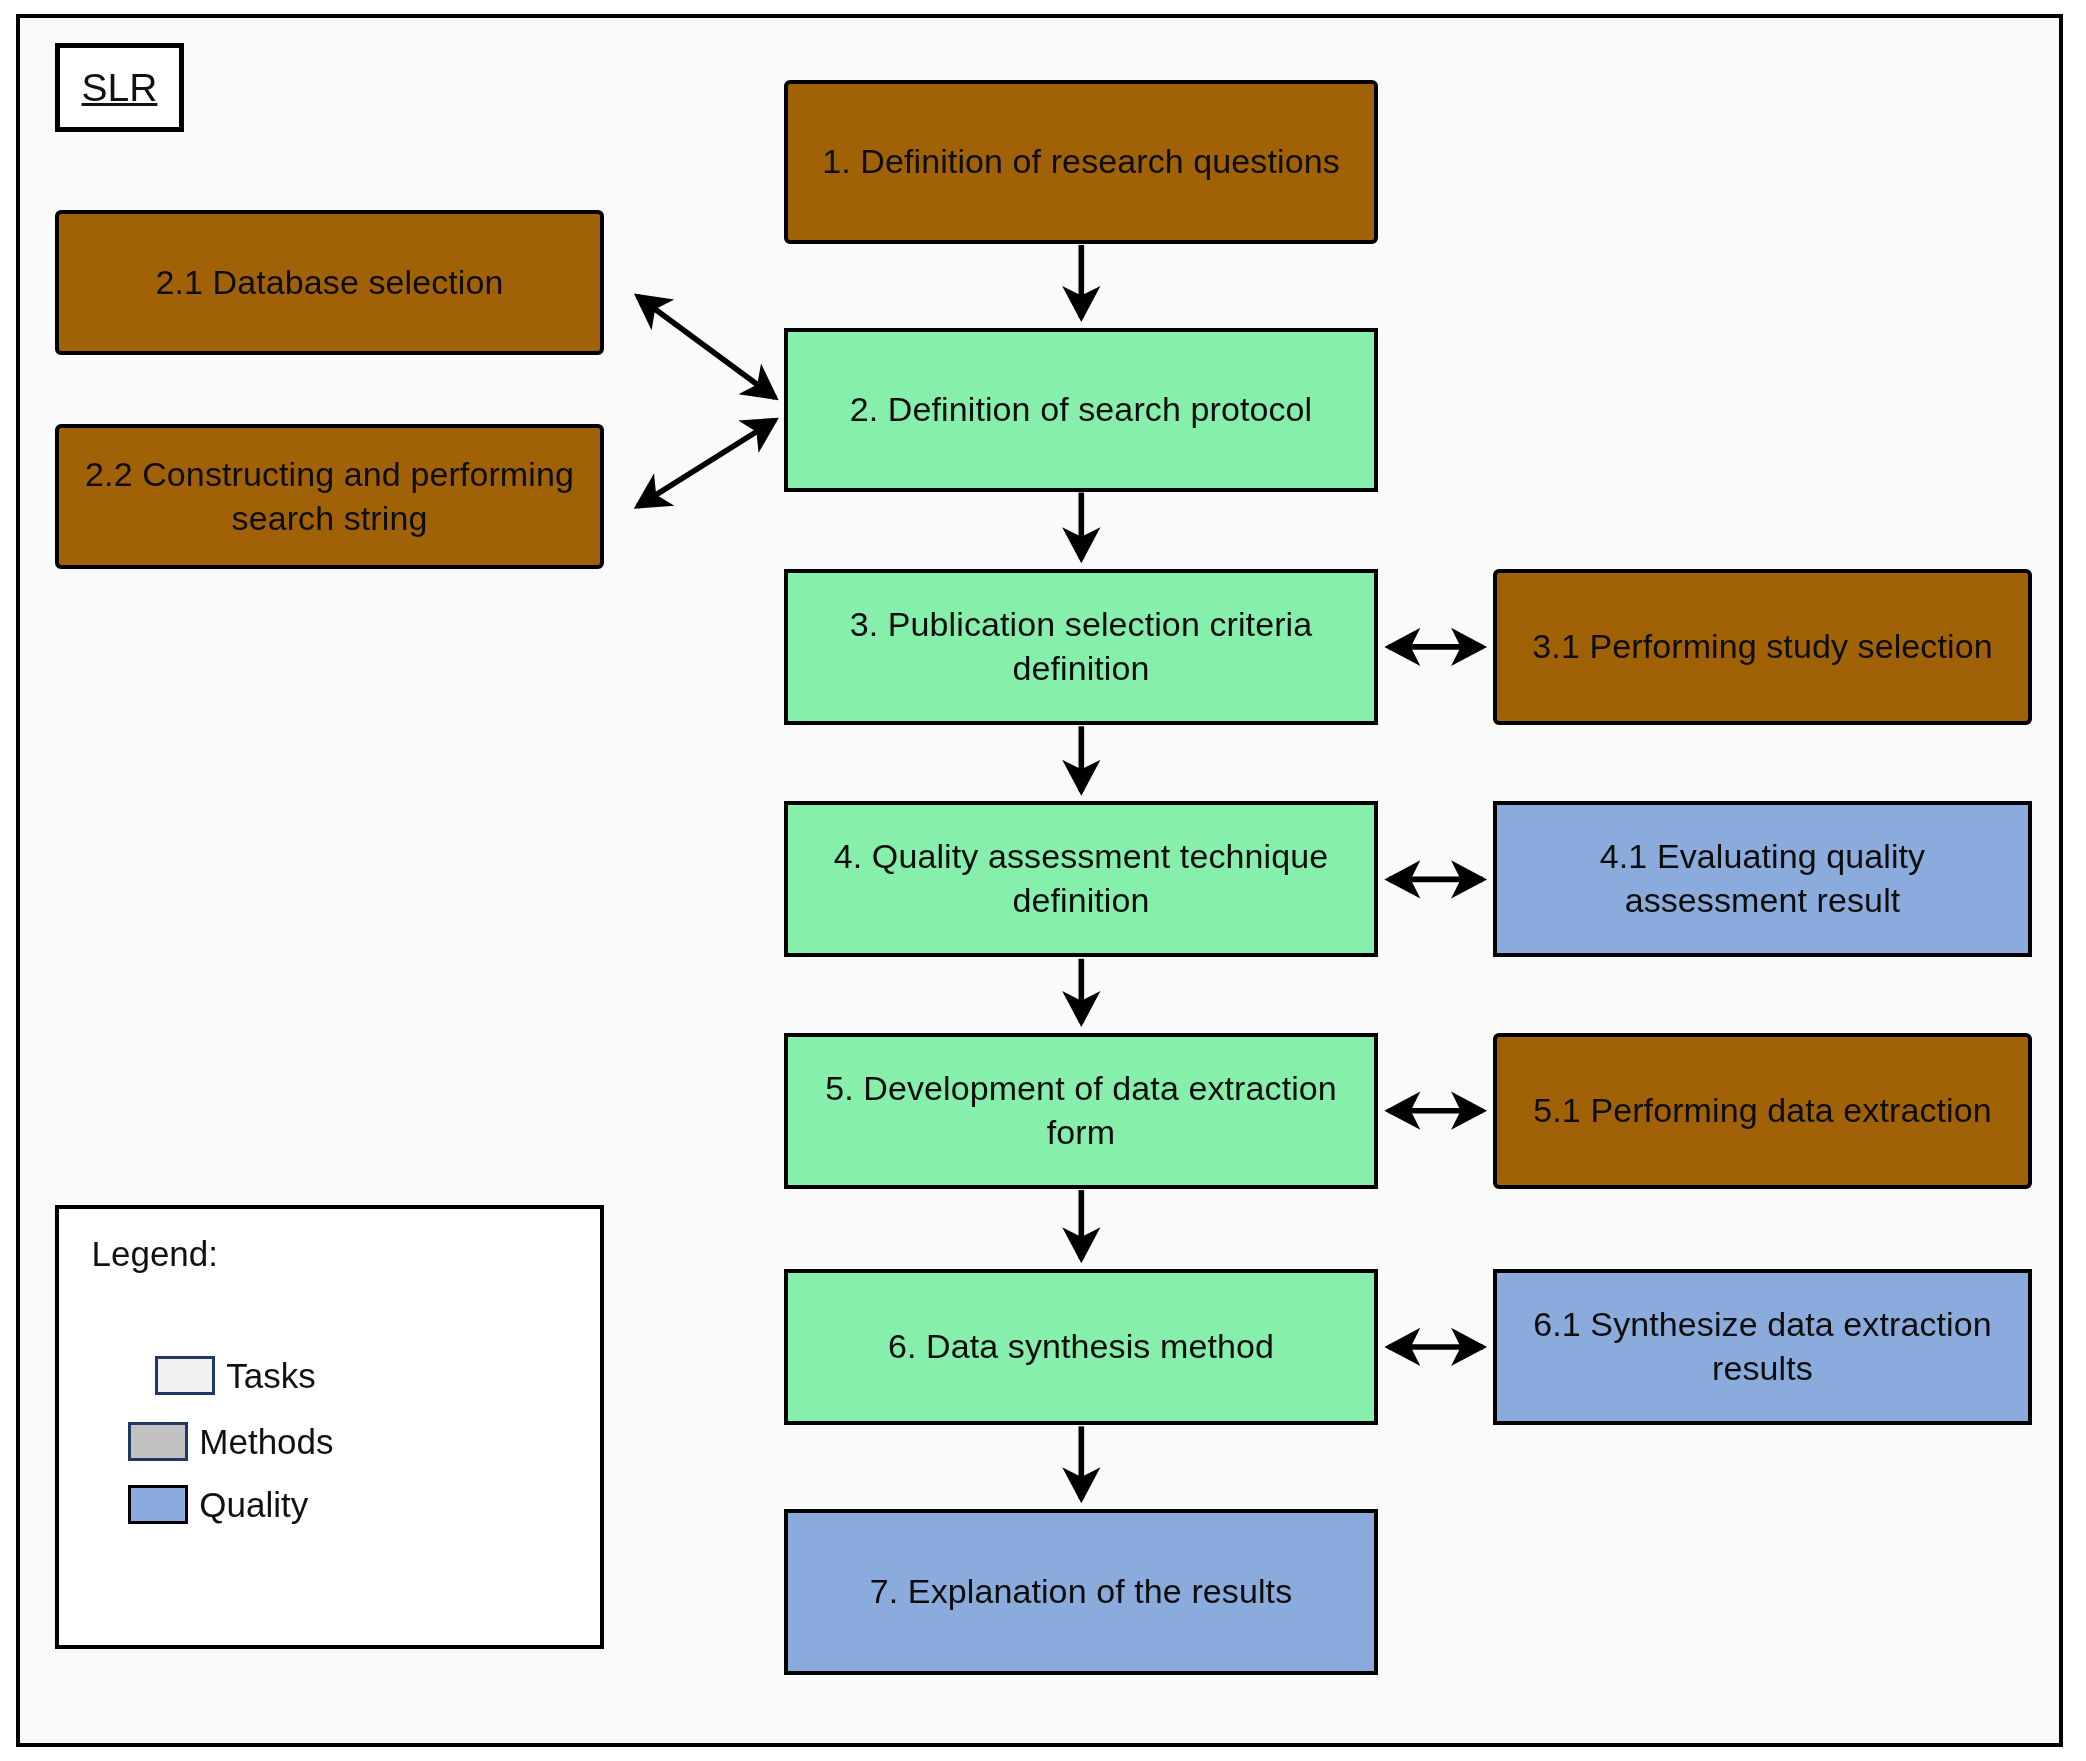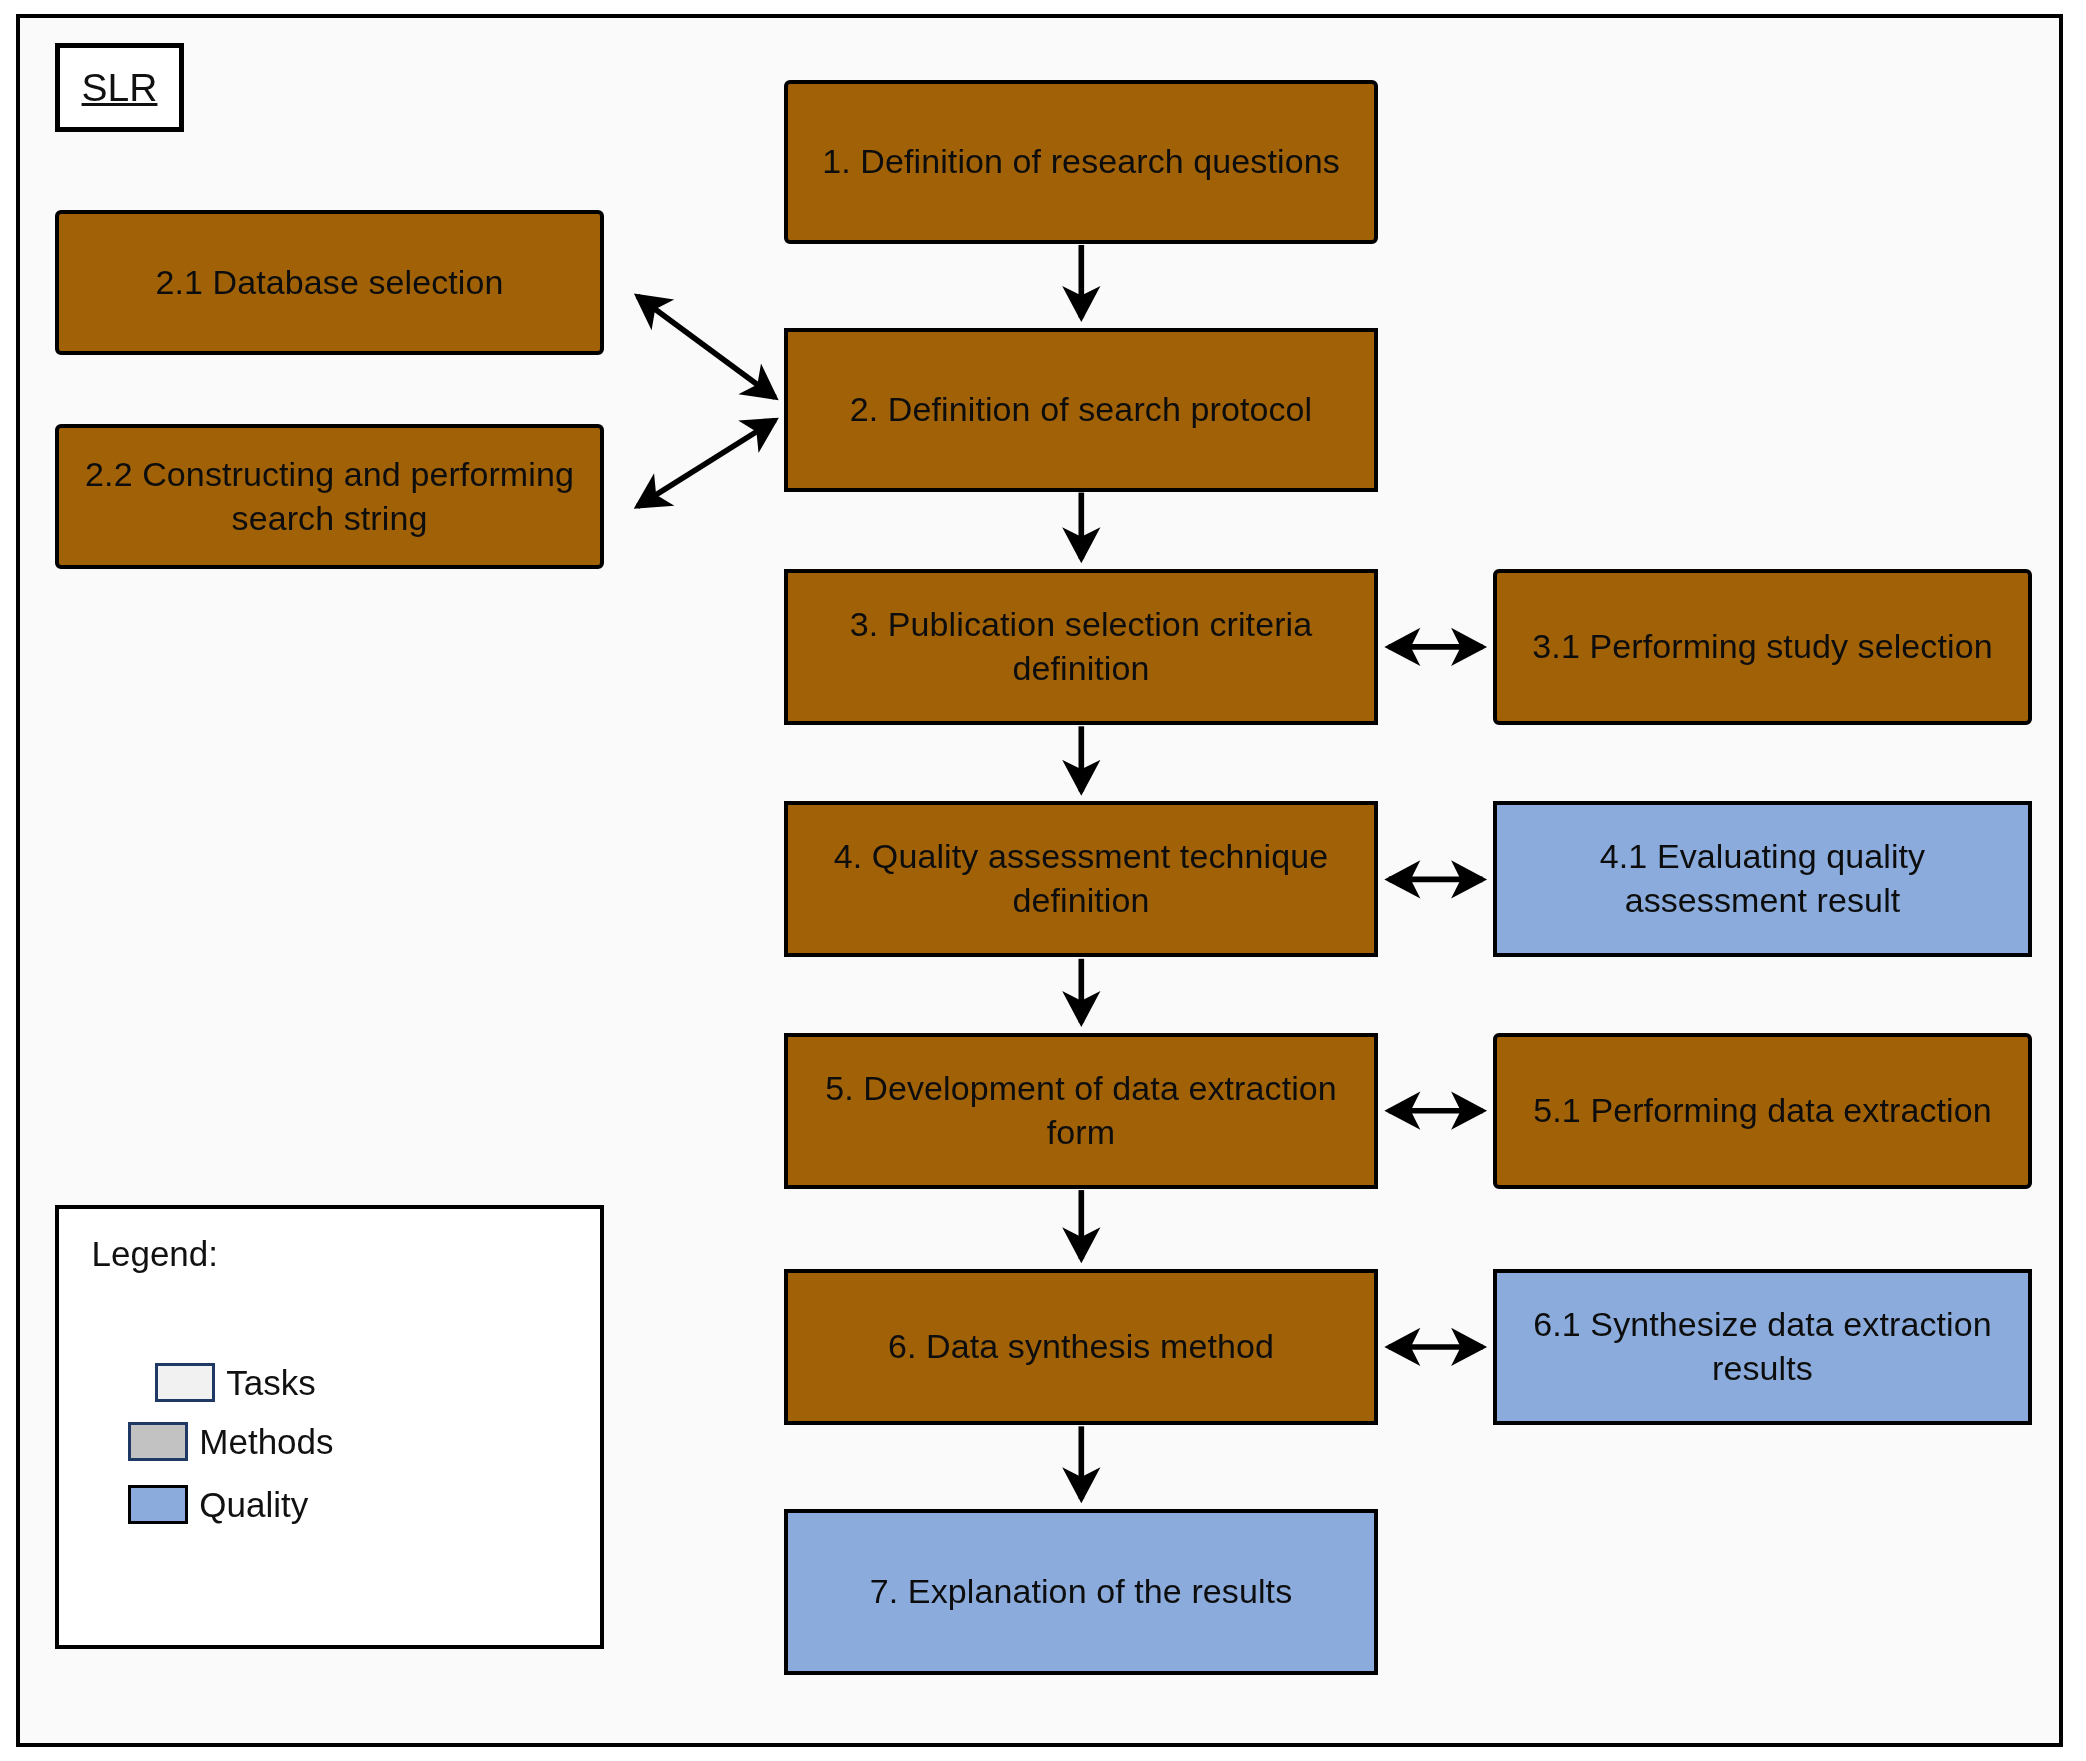--- a/index.html
+++ b/index.html
@@ -35,21 +35,21 @@
     justify-content: center;
     text-align: center;
     color: #0d0d0d;
     font-size: 34px;
     line-height: 1.28;
     padding: 3.8px 11.3px;
     letter-spacing: 0.1px;
   }
   .node .label { display: block; width: 100%; }
   .fill-task    { background: #a16207; border-radius: 6px; }
-  .fill-method  { background: #a16207; }
+  .fill-method  { background: #86efac; }
   .fill-result  { background: #8aabdb; }
 
   
   #slr-box {
     position: absolute;
     left: 55px; top: 43px;
     width: 129px; height: 89px;
     border: 5.6px solid #000000;
     background: #ffffff;
     box-sizing: border-box;
@@ -71,21 +71,21 @@
     box-sizing: border-box;
   }
   #legend-title {
     position: absolute; left: 32.5px; top: 25px;
     font-size: 35px; color: #111;
   }
   .legend-row {
     position: absolute; left: 69px;
     display: flex; align-items: center;
   }
-  #legend-row-0 { top: 154px; padding-left: 27px; }
+  #legend-row-0 { top: 147px; padding-left: 27px; }
   #legend-row-1 { top: 213px; }
   #legend-row-2 { top: 276px; }
   .legend-swatch {
     width: 60px; height: 39px;
     box-sizing: border-box;
     margin-right: 11.3px;
     flex: none;
   }
   .sw-task   { background: #f1f1f1; border: 3.8px solid #1f3864; }
   .sw-method { background: #c2c2c2; border: 3.8px solid #1f3864; }

